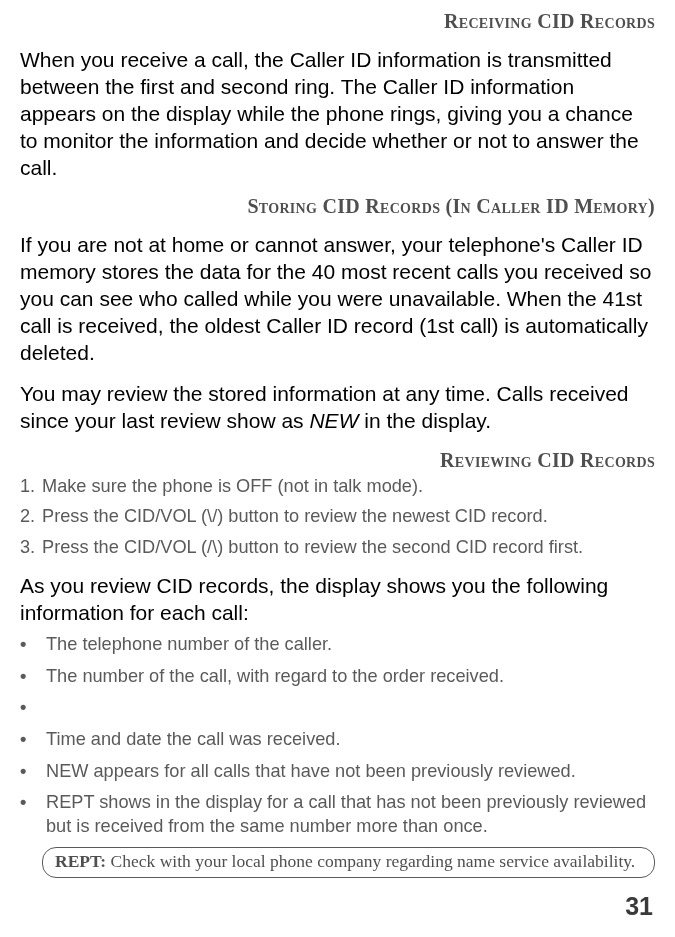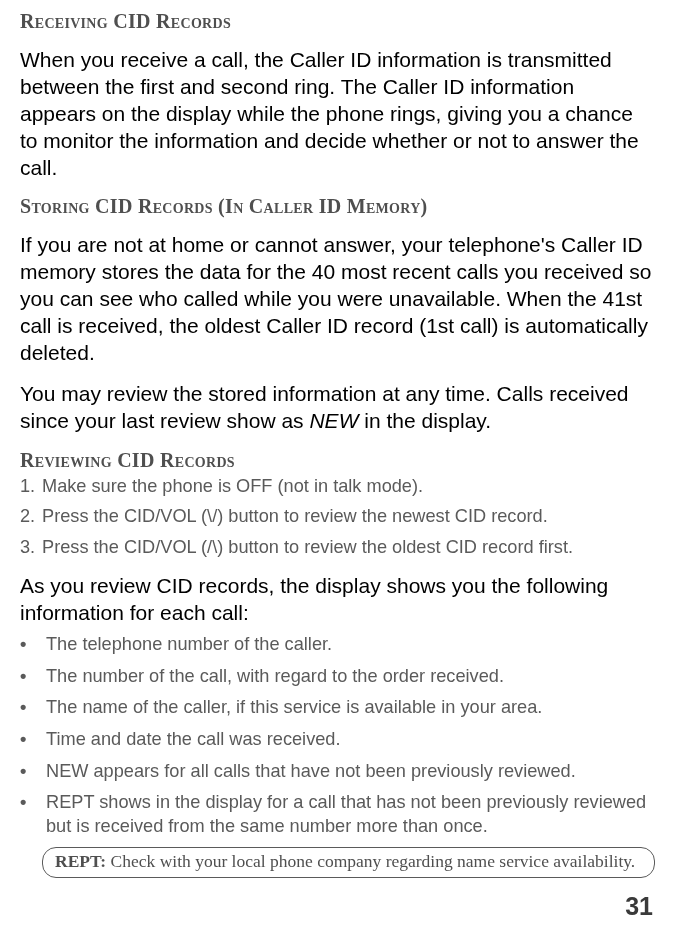--- a/index.html
+++ b/index.html
@@ -18,20 +18,21 @@
   }
   .heading {
     font-family: Georgia, "Times New Roman", serif;
     font-weight: bold;
     font-variant: small-caps;
     font-size: 20px;
     color: #4f4f4f;
     margin-top: 0;
     margin-bottom: 2px;
     letter-spacing: 0.3px;
+    text-align: right;
   }
   .body-text {
     font-size: 21px;
     line-height: 1.28;
     color: #000000;
     margin-top: 14px;
     margin-bottom: 14px;
   }
   .body-text.tight {
     margin-bottom: 6px;
@@ -112,38 +113,37 @@
     <div class="li">
       <span class="num">1.</span>
       <span>Make sure the phone is OFF (not in talk mode).</span>
     </div>
     <div class="li">
       <span class="num">2.</span>
       <span>Press the CID/VOL (\/) button to review the newest CID record.</span>
     </div>
     <div class="li">
       <span class="num">3.</span>
-      <span>Press the CID/VOL (/\) button to review the oldest CID record first.</span>
+      <span>Press the CID/VOL (/\) button to review the second CID record first.</span>
     </div>
   </div>
 
   <p class="body-text tight">As you review CID records, the display shows you the following information for each call:</p>
 
   <div class="ul">
     <div class="li">
       <span class="bullet">•</span>
       <span>The telephone number of the caller.</span>
     </div>
     <div class="li">
       <span class="bullet">•</span>
       <span>The number of the call, with regard to the order received.</span>
     </div>
     <div class="li">
       <span class="bullet">•</span>
-      <span>The name of the caller, if this service is available in your area.</span>
     </div>
     <div class="li">
       <span class="bullet">•</span>
       <span>Time and date the call was received.</span>
     </div>
     <div class="li">
       <span class="bullet">•</span>
       <span>NEW appears for all calls that have not been previously reviewed.</span>
     </div>
     <div class="li">

